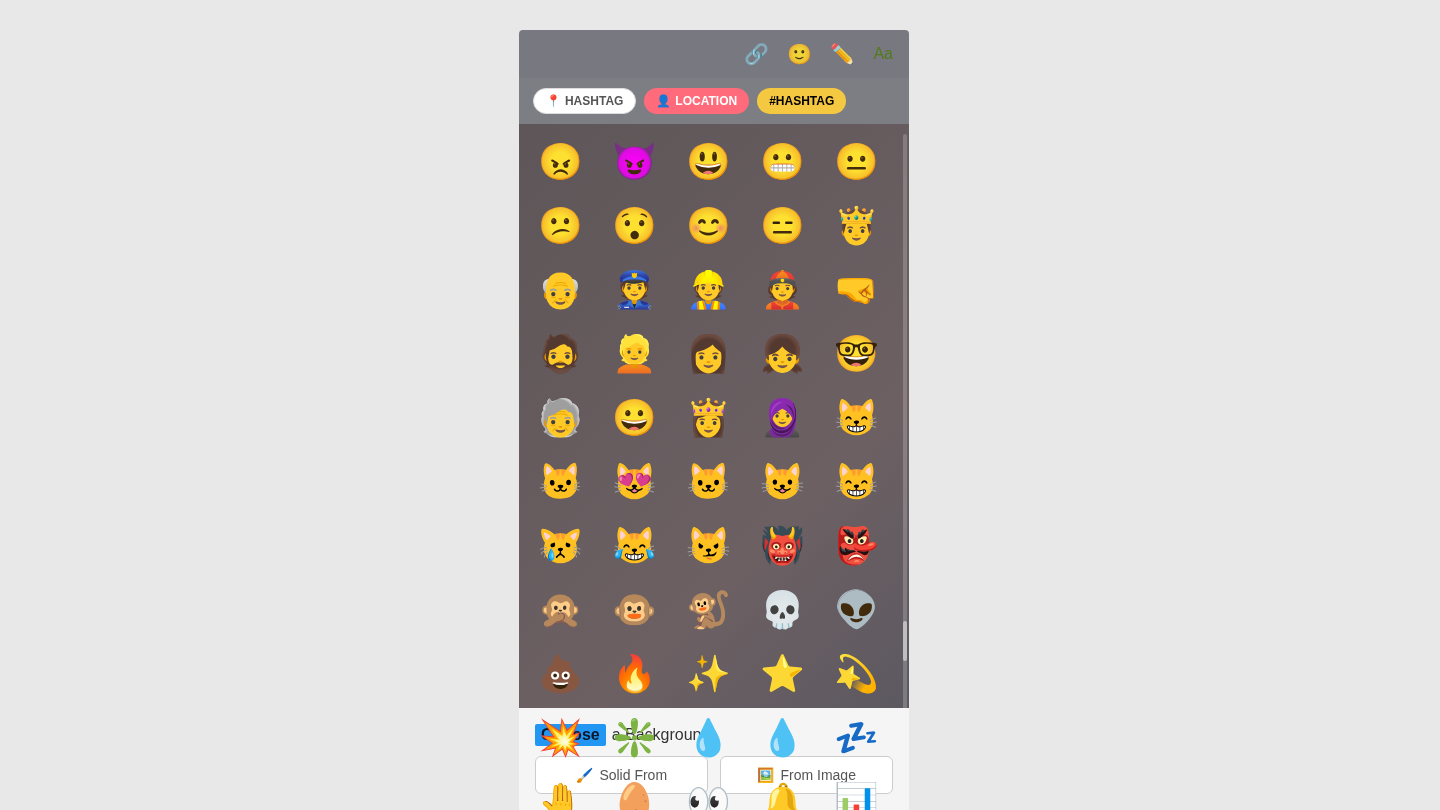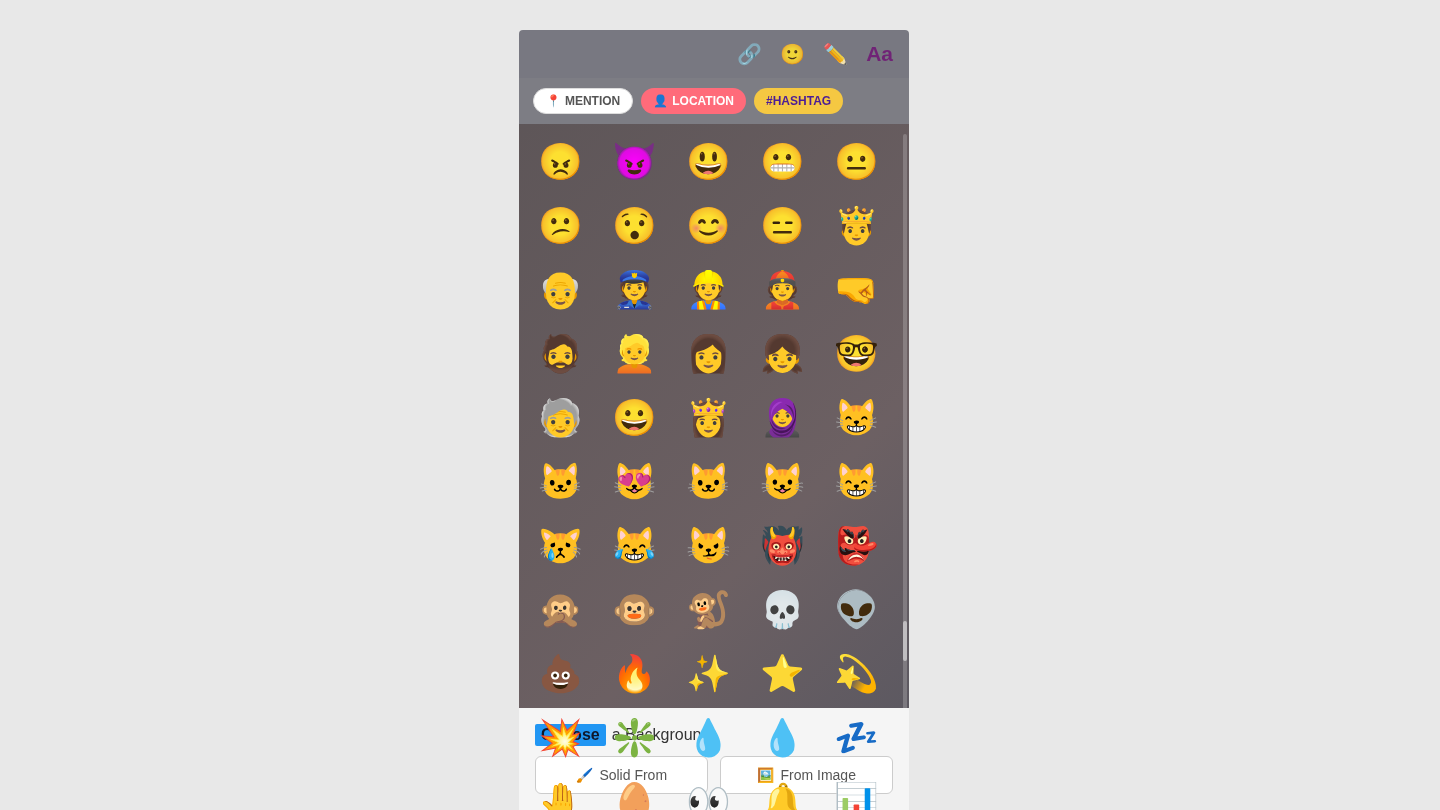--- a/index.html
+++ b/index.html
@@ -73,21 +73,21 @@
       border: 1px solid #ddd;
     }
 
     .tag-mention {
       background: #ff6b7a;
       color: white;
     }
 
     .tag-hashtag {
       background: #f5c842;
-      color: #4c1d95;
+      color: #000000;
     }
 
     
     .emoji-grid-area {
       background: rgba(60, 60, 65, 0.75);
       padding: 8px 12px;
       position: relative;
       min-height: 560px;
     }
 
@@ -191,27 +191,27 @@
 <body>
 
 <div class="bg-area"></div>
 
 <div class="main-panel">
 
   <div class="toolbar">
     <span class="toolbar-icon">🔗</span>
     <span class="toolbar-icon">🙂</span>
     <span class="toolbar-icon">✏️</span>
-    <span class="toolbar-icon" style="font-size:21px; font-weight:700; color:#701a75;">Aa</span>
+    <span class="toolbar-icon" style="font-size:16px; font-weight:400; color:#4d7c0f;">Aa</span>
   </div>
 
   <div class="tag-row">
     <button class="tag-btn tag-location">
       <span>📍</span>
-      <span>MENTION</span>
+      <span>HASHTAG</span>
     </button>
     <button class="tag-btn tag-mention">
       <span>👤</span>
       <span>LOCATION</span>
     </button>
     <button class="tag-btn tag-hashtag">
       <span>#HASHTAG</span>
     </button>
   </div>
 

